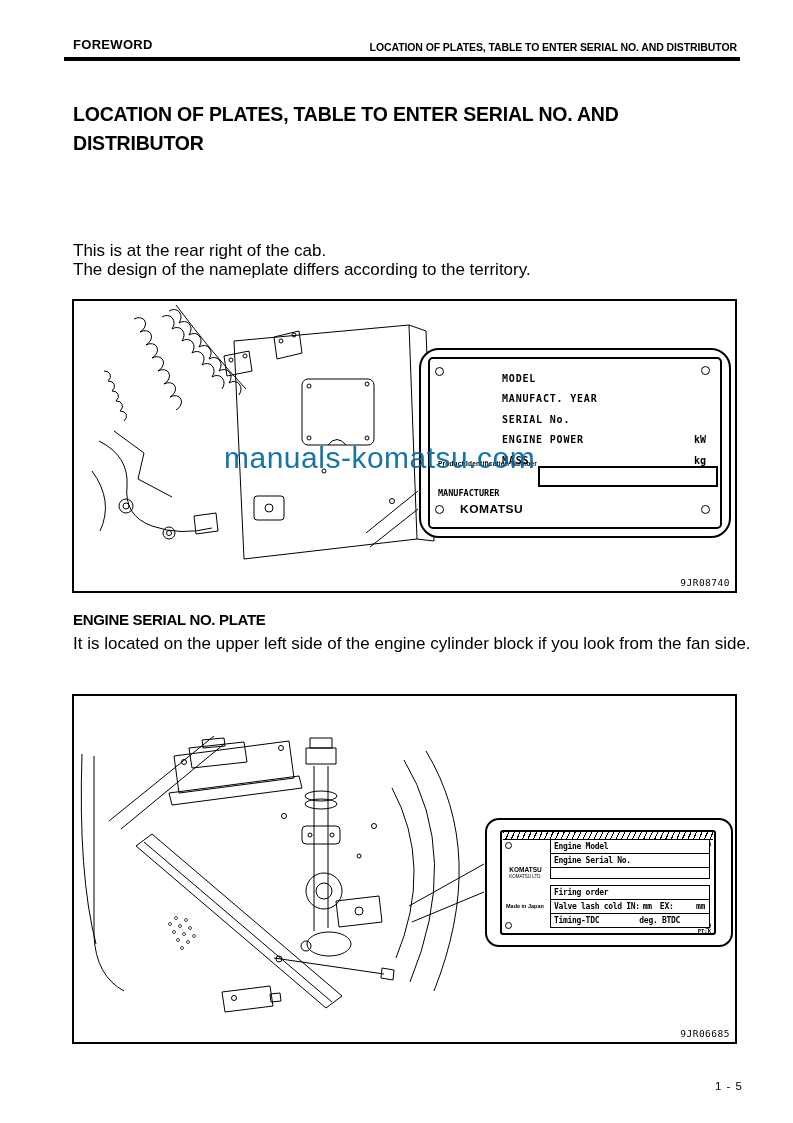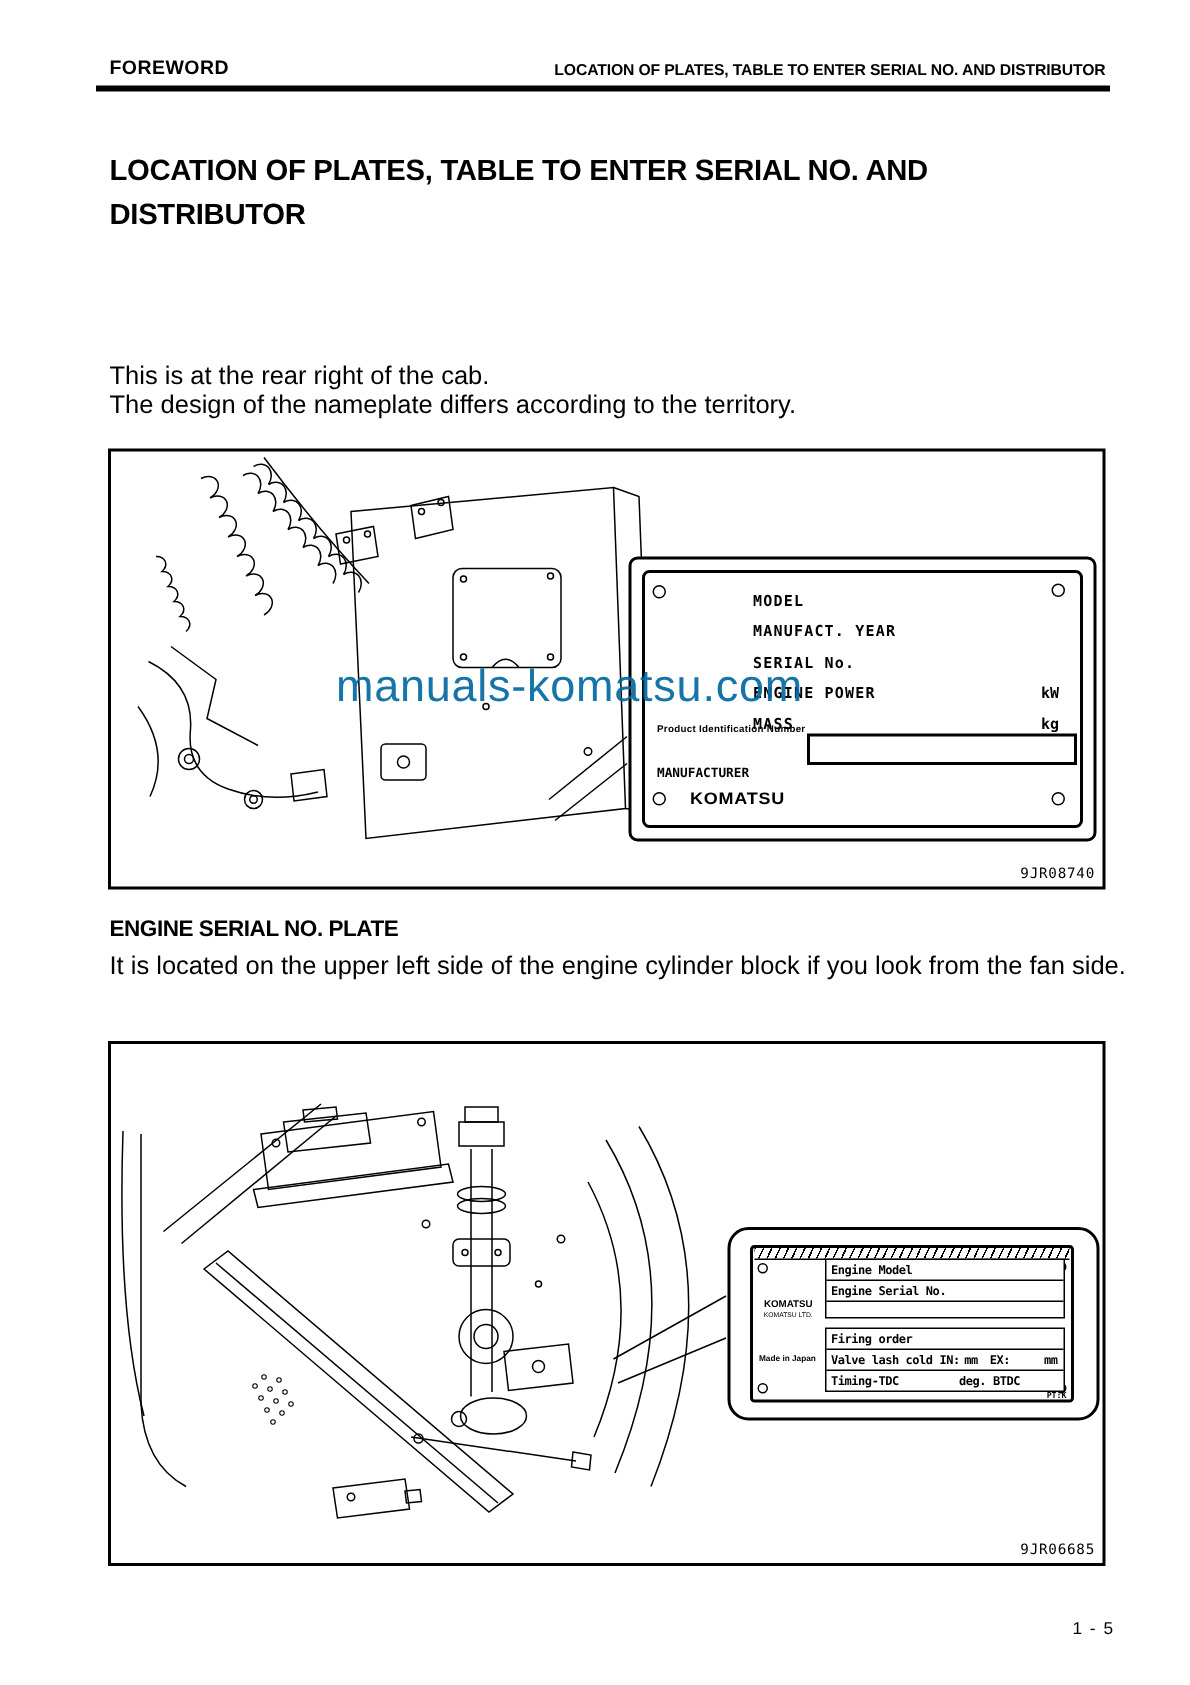--- a/index.html
+++ b/index.html
@@ -21,22 +21,22 @@
 
   
   .fig{position:absolute;left:72px;width:661px;border:2px solid #000;background:#fff;}
   .fig1{top:299px;height:290px;}
   .fig2{top:675px;height:346px;margin-top:19px;}
   .art{position:absolute;inset:0;z-index:1;}
   .figcode{position:absolute;right:5px;bottom:3px;z-index:7;
            font-family:"DejaVu Sans Mono",monospace;font-size:9.5px;letter-spacing:.5px;}
 
   
-  .plate1{position:absolute;left:345px;top:70px;width:308px;height:186px;border:2px solid #000;
-          border-radius:6px;background:#fff;z-index:3;}
+  .plate1{position:absolute;left:345px;top:47px;width:308px;height:186px;border:2px solid #000;
+          border-radius:20px;background:#fff;z-index:3;}
   .plate1-inner{position:absolute;inset:7px;border:2px solid #000;border-radius:5px;}
   .screw{position:absolute;width:7px;height:7px;border:1.2px solid #000;border-radius:50%;}
   .s-tl{left:5px;top:8px}.s-tr{right:10px;top:7px}.s-bl{left:5px;bottom:13px}.s-br{right:10px;bottom:13px}
   .p1rows{position:absolute;left:0;right:0;top:9px;}
   .p1row{display:flex;align-items:center;height:20.5px;
          font-family:"DejaVu Sans Mono",monospace;font-weight:bold;font-size:10px;letter-spacing:.8px;}
   .p1label{margin-left:72px;white-space:nowrap;}
   .p1unit{margin-left:auto;margin-right:14px;letter-spacing:0;}
   .pin-label{position:absolute;left:8px;top:101px;font-size:6.5px;font-weight:bold;letter-spacing:.2px;}
   .pin-box{position:absolute;left:108px;top:107px;width:176px;height:17px;border:2px solid #000;}

